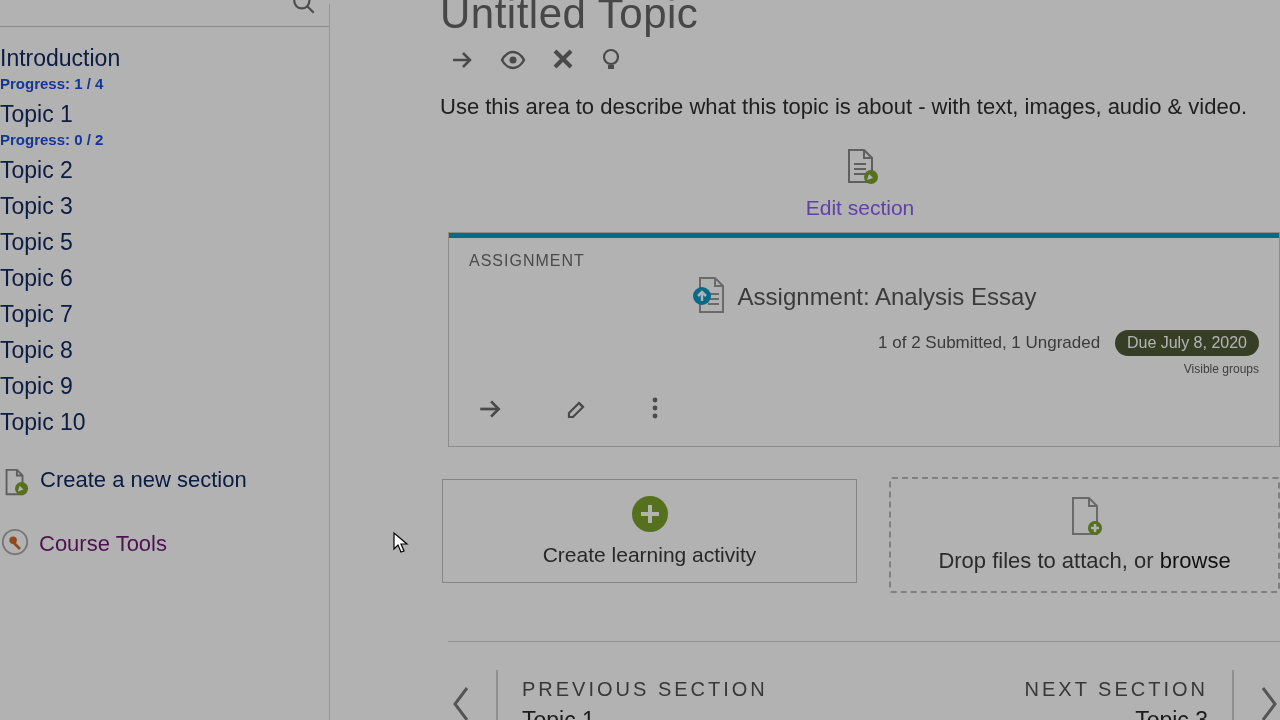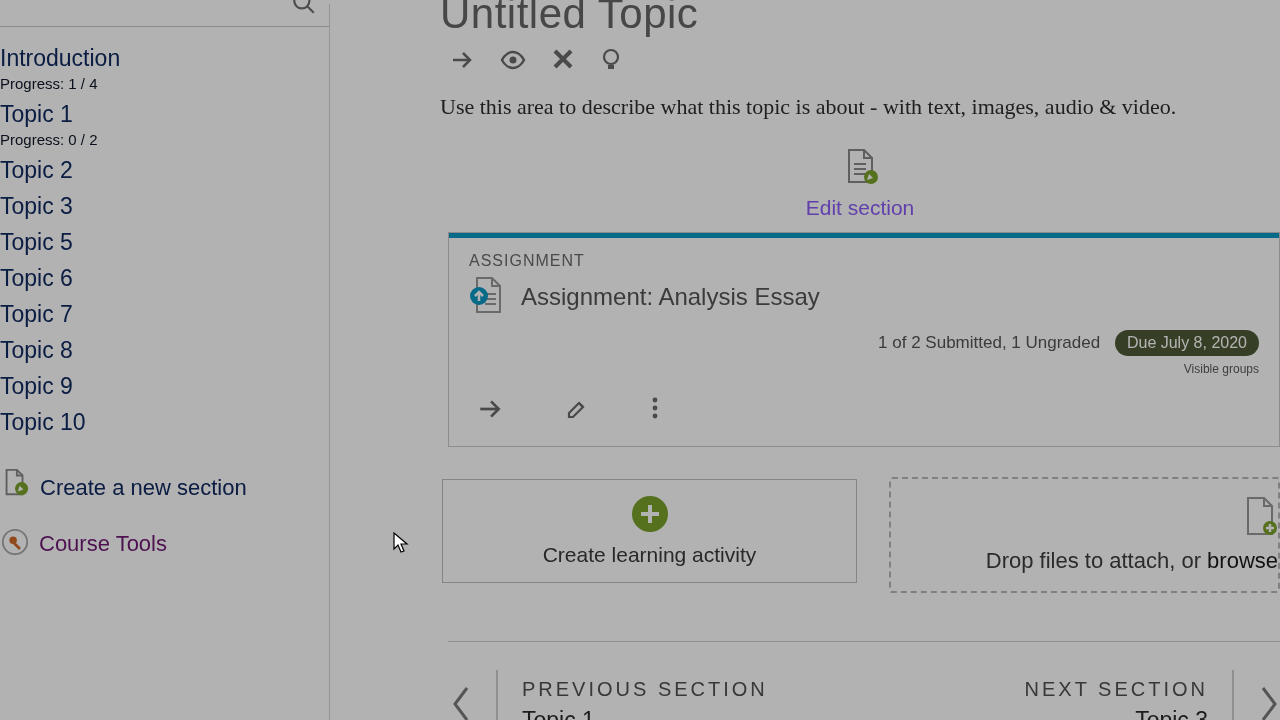--- a/index.html
+++ b/index.html
@@ -8,52 +8,52 @@
 
   
   .sidebar { position: absolute; left: 0; top: 4px; width: 330px; height: 720px; padding-top: 0; border-right: 1px solid #d6d6d6; }
   .sidebar-inner { padding-left: 0; }
   .sidebar-divider { height: 1px; background: #c8c8c8; margin: 0 0 10px 0; }
   .search-icon-row { height: 22px; position: relative; }
   .search-icon-row svg { position: absolute; right: 12px; top: -14px; }
   .nav-list { padding-top: 4px; }
   .nav-item { padding: 4px 0 5px 0; }
   .nav-title { color: #112a60; font-size: 23px; font-weight: 400; }
-  .nav-progress { color: #0f172a; font-size: 15px; margin-top: 3px; }
-  .nav-create { display: flex; align-items: flex-end; padding-top: 26px; }
+  .nav-progress { color: #1d4ed8; font-size: 15px; margin-top: 3px; font-weight: bold; }
+  .nav-create { display: flex; align-items: flex-start; padding-top: 26px; }
   .nav-create span.label { color: #112a60; font-size: 22px; margin-left: 10px; }
   .nav-tools { display: flex; align-items: center; padding-top: 26px; }
   .nav-tools span.label { color: #701a75; font-size: 22px; font-weight: 400; margin-left: 9px; }
 
   .main { position: absolute; left: 330px; top: 0; right: 0; bottom: 0; padding: 0 0 0 110px; }
   .page-title { font-size: 42px; color: #666; font-weight: 300; letter-spacing: 0.5px; margin-top: -10px; }
   .toolbar { display: flex; gap: 26px; padding: 10px 0 8px 10px; }
   .toolbar svg { display: block; }
-  .desc { font-size: 22px; color: #2e2e2e; padding: 14px 0 0 0; font-family: Liberation Serif, serif; }
+  .desc { font-size: 22px; color: #2e2e2e; padding: 14px 0 0 0; }
 
   .edit-section { text-align: center; padding: 26px 0 12px 0; }
   .edit-section-label { color: #8b5cf6; font-size: 21px; margin-top: 6px; }
 
   
   .card { border: 1px solid #c9c9c9; margin-left: 8px; }
   .card-accent { height: 5px; background: #0b98c4; }
   .card-body { padding: 14px 20px 14px 20px; }
   .card-kind { font-size: 16px; letter-spacing: 1px; color: #6b6b6b; }
-  .card-title-row { display: flex; align-items: center; gap: 16px; padding-top: 6px; }
+  .card-title-row { display: flex; align-items: center; gap: 10px; padding-top: 6px; justify-content: center; }
   .card-title { font-size: 24px; color: #555; font-weight: 400; }
   .card-meta-row { text-align: right; padding-top: 12px; font-size: 17px; color: #555; }
   .due-pill { display: inline-block; background: #4e5b36; color: #fff; border-radius: 14px; padding: 4px 12px; font-size: 16px; margin-left: 10px; }
   .card-groups { text-align: right; color: #5a5a5a; font-size: 12px; padding-top: 6px; }
   .card-actions { display: flex; gap: 62px; padding: 20px 0 6px 8px; }
 
   
   .two-up { display: flex; gap: 32px; margin: 32px 0 0 2px; }
   .create-box { width: 415px; height: 104px; border: 1px solid #bfbfbf; display: flex; flex-direction: column; align-items: center; justify-content: center; gap: 6px; }
   .create-label { font-size: 21px; color: #3a3a3a; }
-  .drop-box { flex: 1; height: 116px; border: 2px dashed #b8b8b8; border-radius: 3px; display: flex; flex-direction: column; align-items: flex-end; justify-content: center; gap: 8px; margin-top: -2px; }
+  .drop-box { flex: 1; height: 116px; border: 2px dashed #b8b8b8; border-radius: 3px; display: flex; flex-direction: column; align-items: center; justify-content: center; gap: 8px; margin-top: -2px; }
   .drop-label { font-size: 22px; color: #3e3e3e; }
   .drop-label .browse { color: #1a1a1a; font-weight: 500; }
 
   .rule { border: 0; border-top: 1px solid #cfcfcf; margin: 48px 0 0 8px; }
 
   
   .section-nav { display: flex; justify-content: space-between; padding: 28px 0 0 10px; }
   .section-nav-side { display: flex; align-items: center; gap: 24px; }
   .section-nav-side.next { flex-direction: row-reverse; }
   .vline { width: 2px; height: 72px; background: #cfcfcf; }

